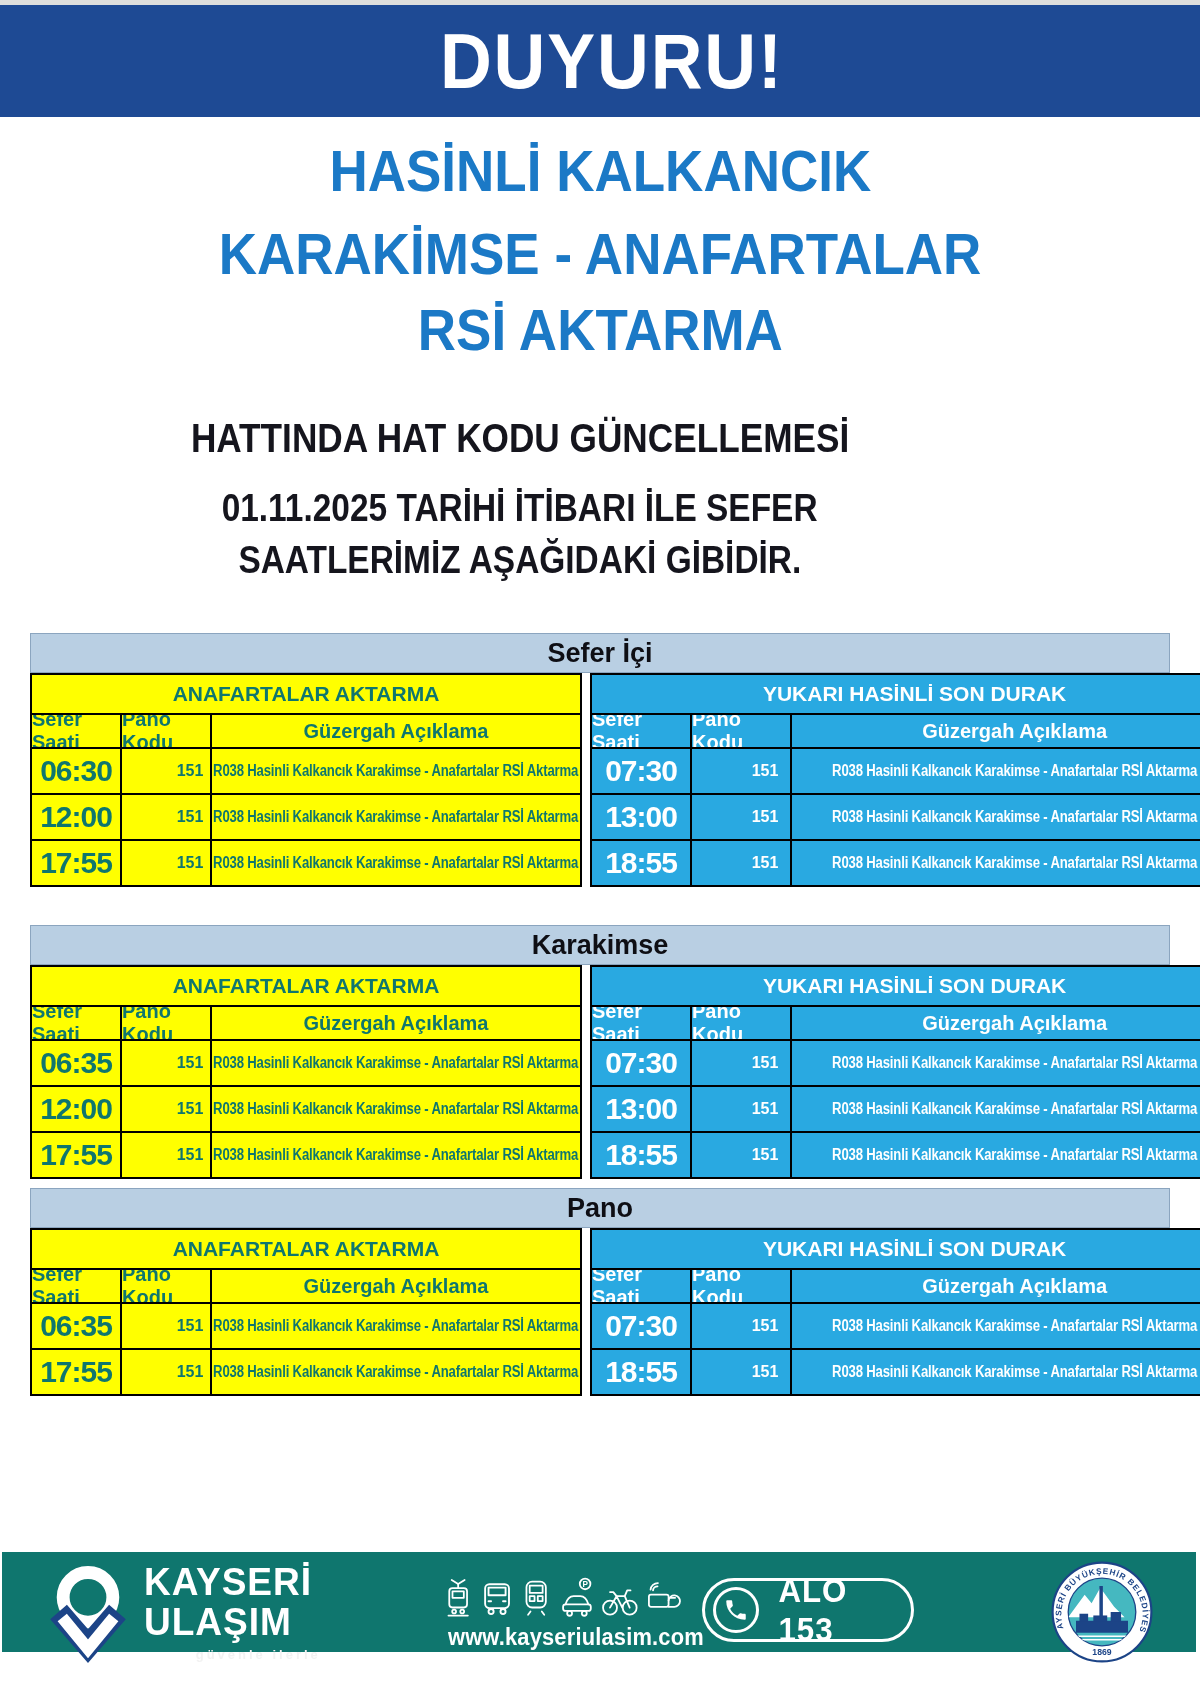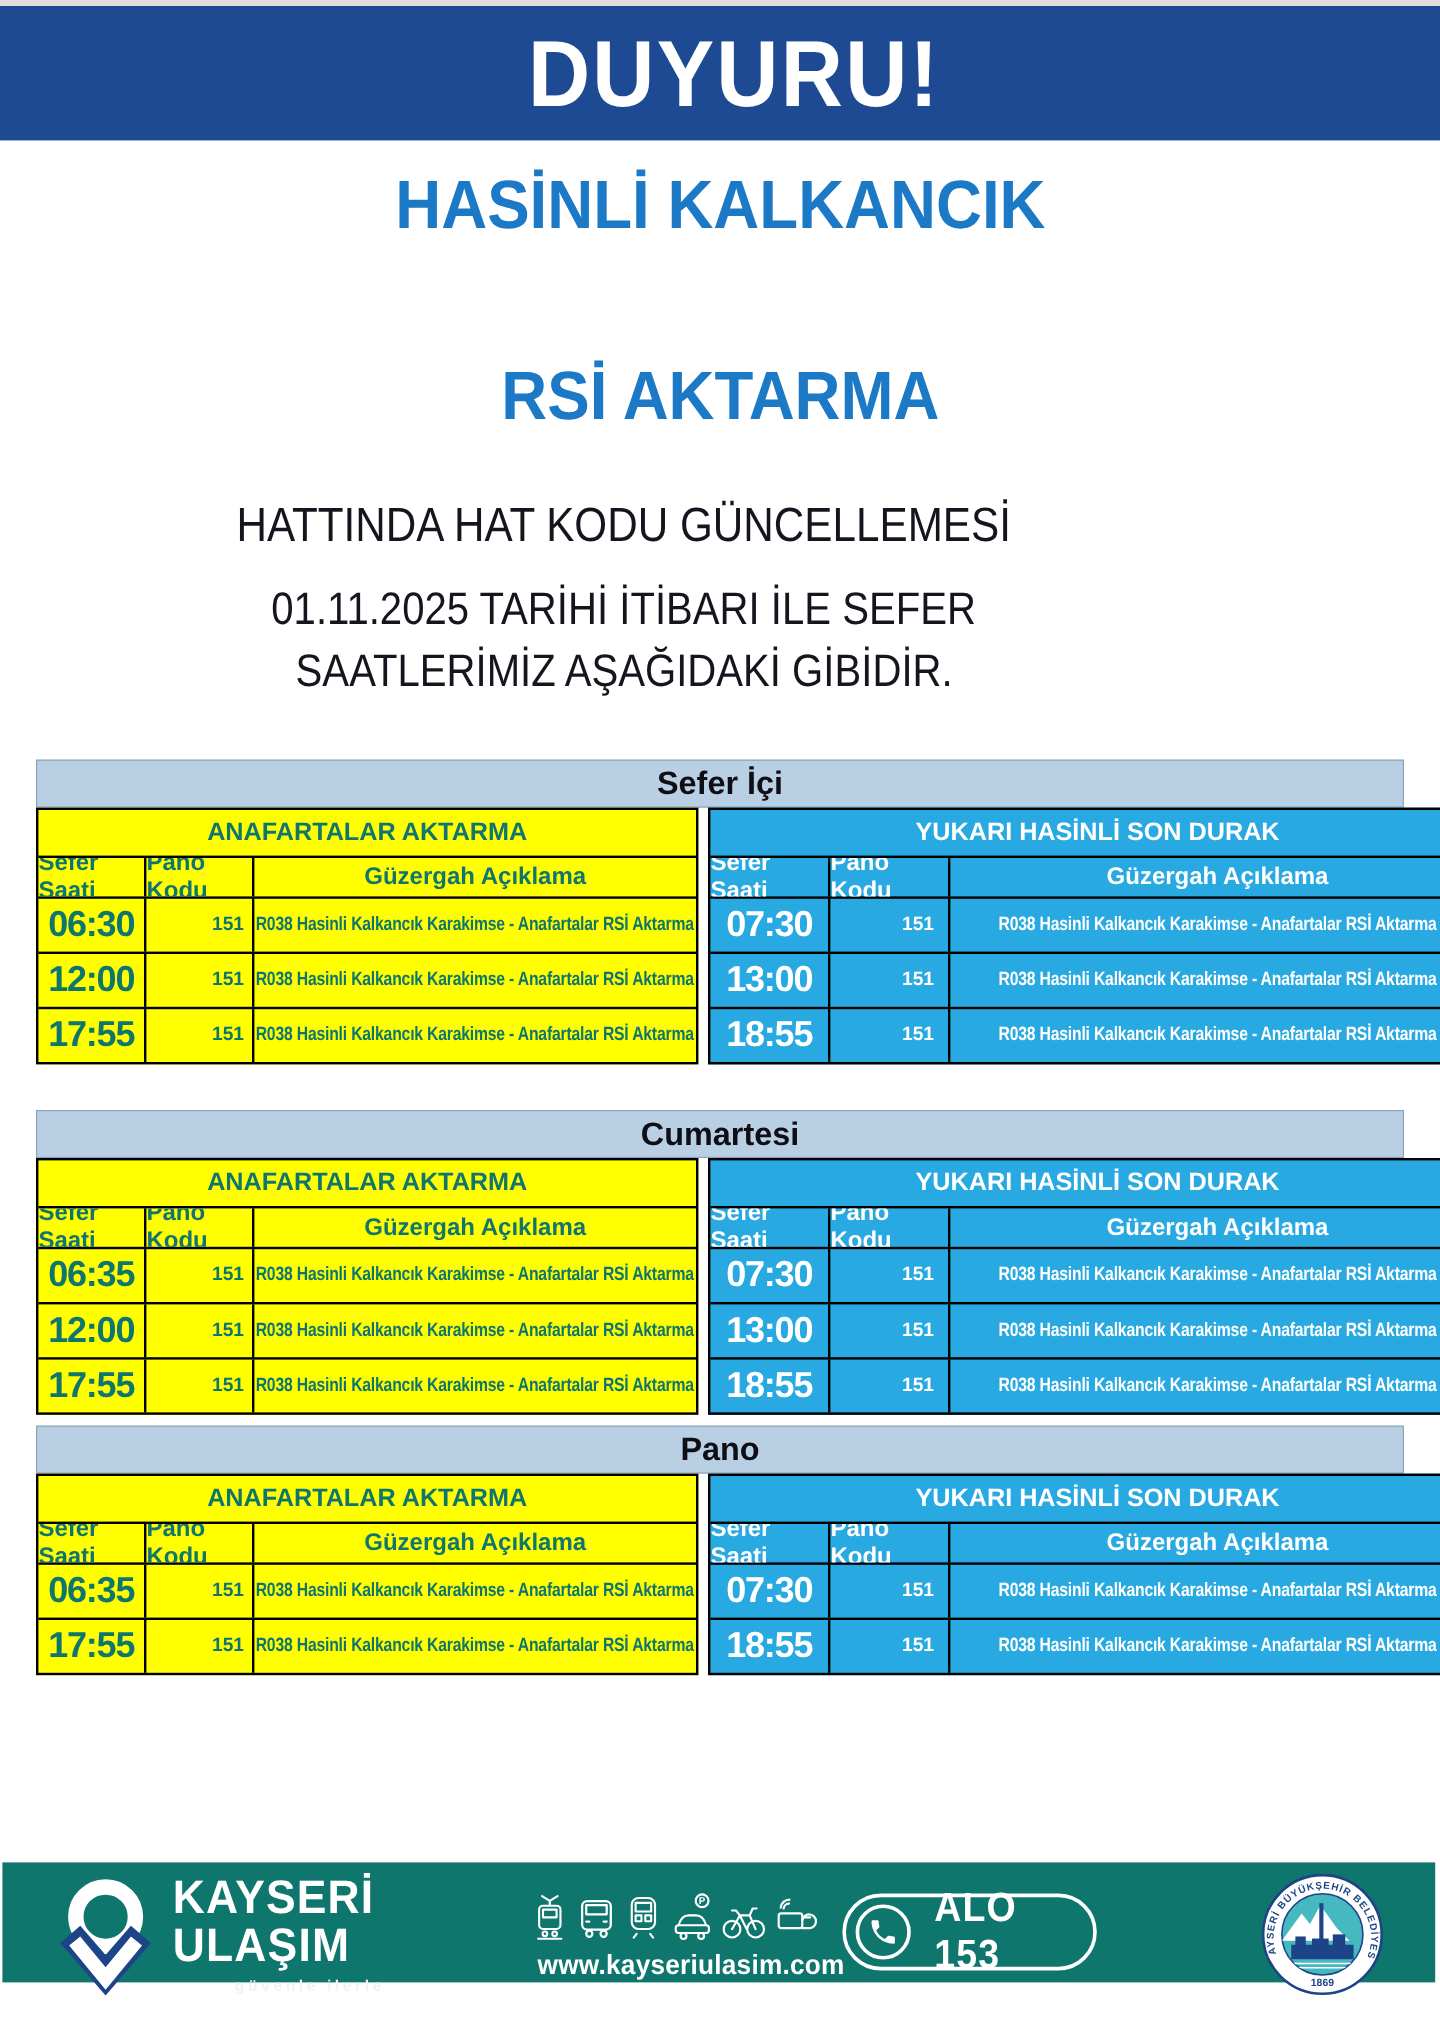--- a/index.html
+++ b/index.html
@@ -15,21 +15,21 @@
   .banner-text { color:#ffffff; font-size:78px; font-weight:bold; letter-spacing:2px;
                  display:inline-block; transform:scaleX(0.92); }
 
   
   .hline { position:absolute; left:0; width:1200px; text-align:center; color:#1b79c6; font-weight:bold; }
   .hline > span { display:inline-block; transform:scaleX(0.93); white-space:nowrap; }
   .h1 { top:138px; font-size:57px; }
   .h2 { top:221px; font-size:57px; }
   .h3 { top:297px; font-size:57px; }
 
-  .sline { position:absolute; left:0; width:1040px; text-align:center; color:#15151d; font-weight:normal; }
+  .sline { position:absolute; left:0; width:1040px; text-align:center; color:#15151d; font-weight:bold; }
   .sline > span { display:inline-block; transform:scaleX(0.88); white-space:nowrap; }
   .s1 { top:416px; font-size:40px; }
   .s2 { top:487px; font-size:38px; }
   .s3 { top:539px; font-size:38px; }
 
   
   .sched { position:absolute; left:30px; width:1140px; }
   .band { height:40px; background:#b9cfe3; border:1px solid #8ba5bf;
           display:flex; align-items:center; justify-content:center;
           font-size:27px; font-weight:bold; color:#0e0e14; }
@@ -79,20 +79,21 @@
 <body>
 
 <div class="page">
   <div class="top-strip"></div>
 
   <div class="banner">
     <span class="banner-text">DUYURU!</span>
   </div>
 
   <div class="hline h1"><span>HASİNLİ KALKANCIK</span></div>
+  <div class="hline h2"><span>KARAKİMSE - ANAFARTALAR</span></div>
   <div class="hline h3"><span>RSİ AKTARMA</span></div>
 
   <div class="sline s1"><span>HATTINDA HAT KODU GÜNCELLEMESİ</span></div>
   <div class="sline s2"><span>01.11.2025 TARİHİ İTİBARI İLE SEFER</span></div>
   <div class="sline s3"><span>SAATLERİMİZ AŞAĞIDAKİ GİBİDİR.</span></div>
 
   <div id="tables">
       <div class="sched" style="top: 633px;">
         <div class="band">Sefer İçi</div>
         <div class="halves">
@@ -154,21 +155,21 @@
               <div class="cell c0 time-cell">18:55</div>
               <div class="cell c1 pano-cell">151</div>
               <div class="cell c2">
                 <span class="route-text">R038 Hasinli Kalkancık Karakimse - Anafartalar RSİ Aktarma</span>
               </div>
             </div>
           </div>
         </div>
       </div>
       <div class="sched" style="top: 925px;">
-        <div class="band">Cumartesi</div>
+        <div class="band">Karakimse</div>
         <div class="halves">
           <div class="half left">
             <div class="row section">
               <div class="cell sec-cell">ANAFARTALAR AKTARMA</div>
             </div>
             <div class="row colhead">
               <div class="cell c0">Sefer Saati</div>
               <div class="cell c1">Pano Kodu</div>
               <div class="cell c2">Güzergah Açıklama</div>
             </div>

